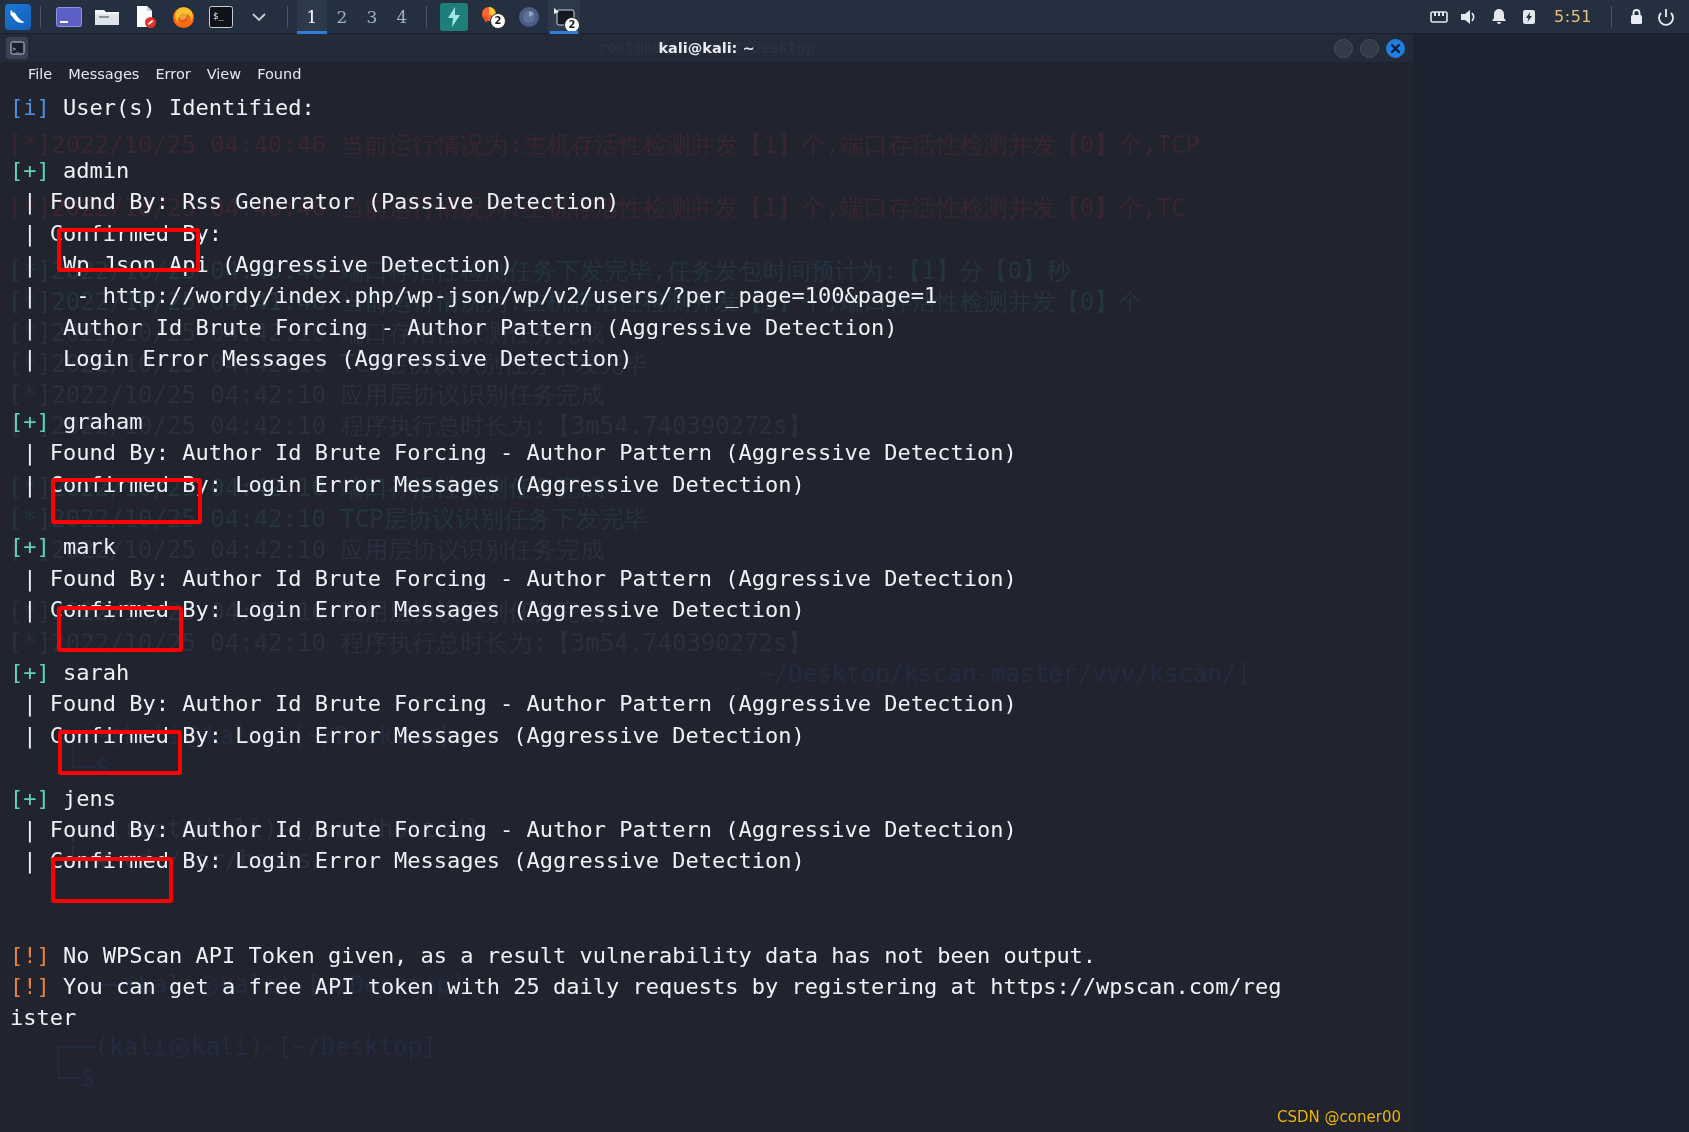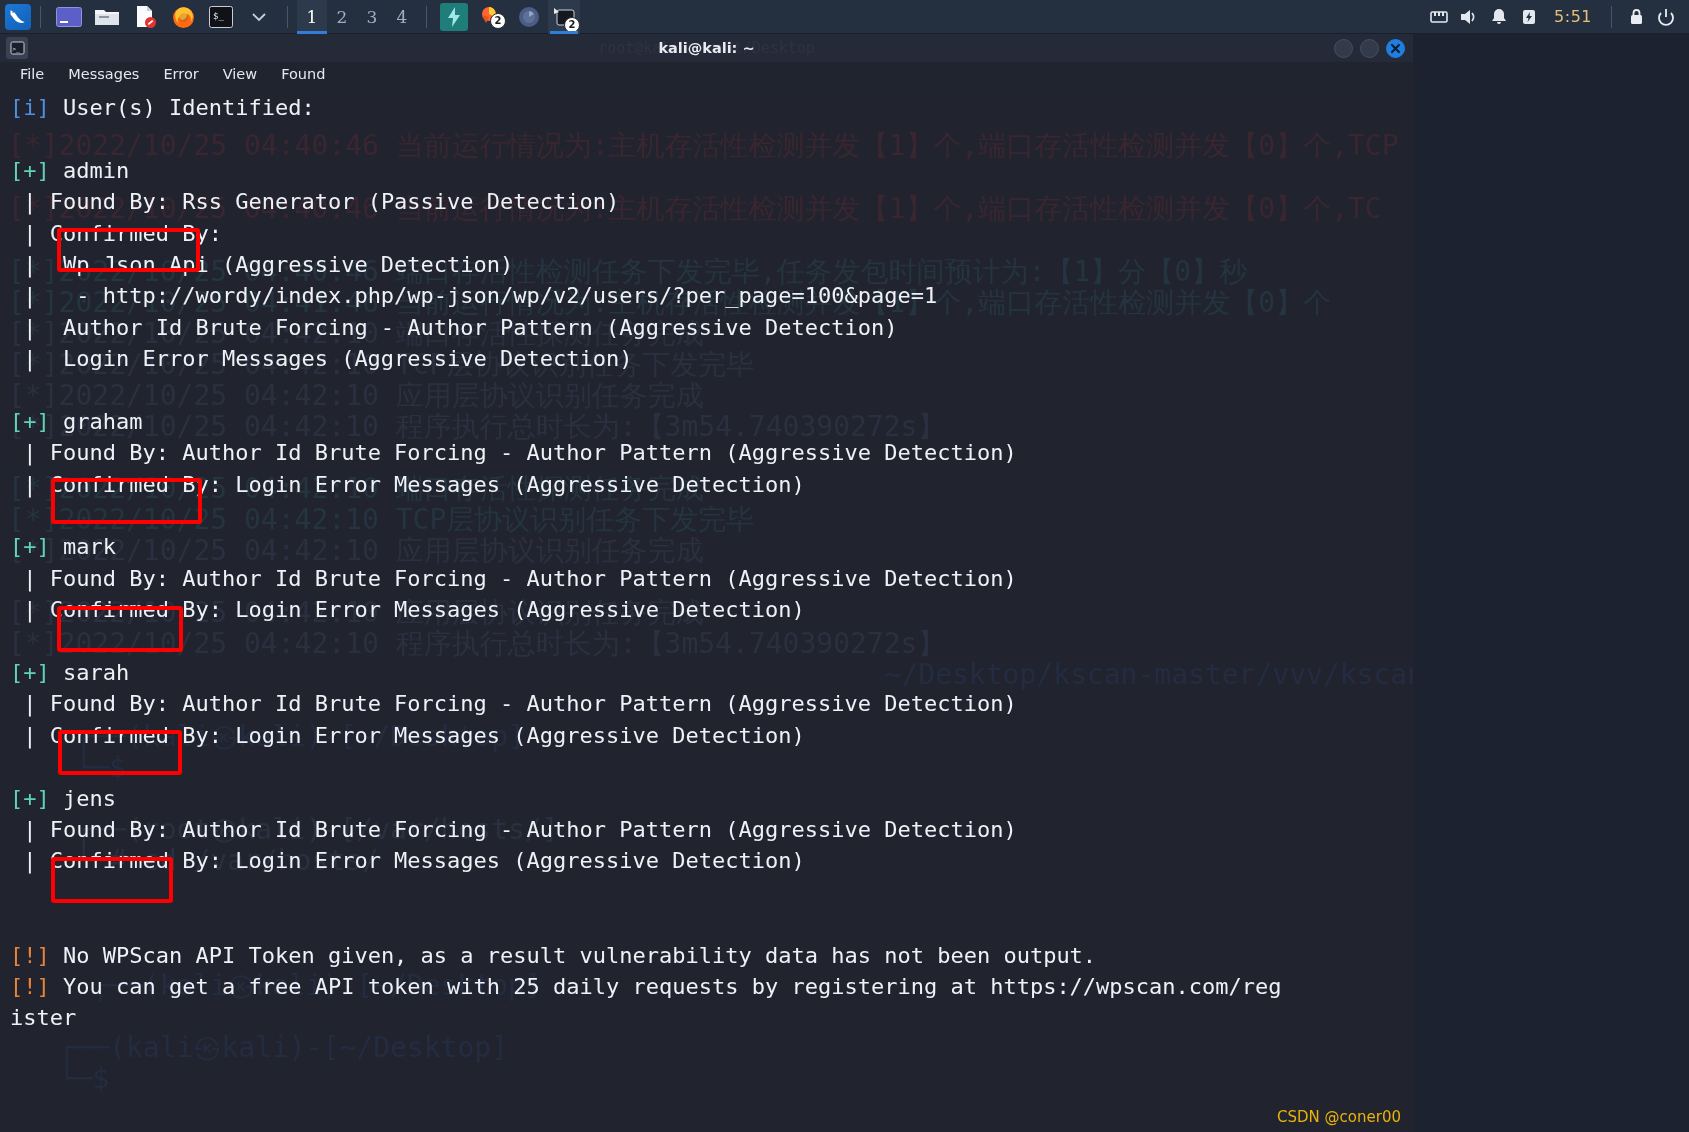--- a/index.html
+++ b/index.html
@@ -83,39 +83,39 @@
     color:#2e3342;font-size:15px;
     font-family:"DejaVu Sans Mono","Liberation Mono",monospace;
     pointer-events:none;white-space:pre;
   }
   .win-btns{margin-left:auto;display:flex;align-items:center;gap:7px;padding-right:8px;}
   .wbtn{width:17px;height:17px;border-radius:50%;background:#333a4a;border:1px solid #454d5f;}
   .wbtn.close{background:#1e7fe0;border-color:#1e7fe0;display:flex;align-items:center;justify-content:center;}
 
   #menubar{
     height:24px;background:#20242f;display:flex;align-items:center;
-    padding-left:12px;gap:8px;
+    padding-left:20px;gap:0;
   }
   .menu-item{
     color:#e3e7ee;font-size:14.5px;
     font-family:"DejaVu Sans","Liberation Sans",sans-serif;
     padding:2px 8px;border-radius:2px;cursor:default;
   }
 
   
   #terminal{
     position:relative;
     height:1046px;
     background:#21242e;
     overflow:hidden;
   }
   #ghost-layer{
     position:absolute;left:0;top:0;right:0;bottom:0;
     pointer-events:none;overflow:hidden;
-    font-size:28px;line-height:31.4px;
+    font-size:24px;line-height:31.4px;
     white-space:pre;
   }
   .ghost-line{
     position:absolute;left:8px;white-space:pre;
     font-family:"DejaVu Sans Mono","Liberation Mono",monospace;
   }
   .g-dim   {color:#2b3040;}
   .g-red   {color:#3a2630;}
   .g-cyanf {color:#243440;}
   .g-bluef {color:#242c42;}

